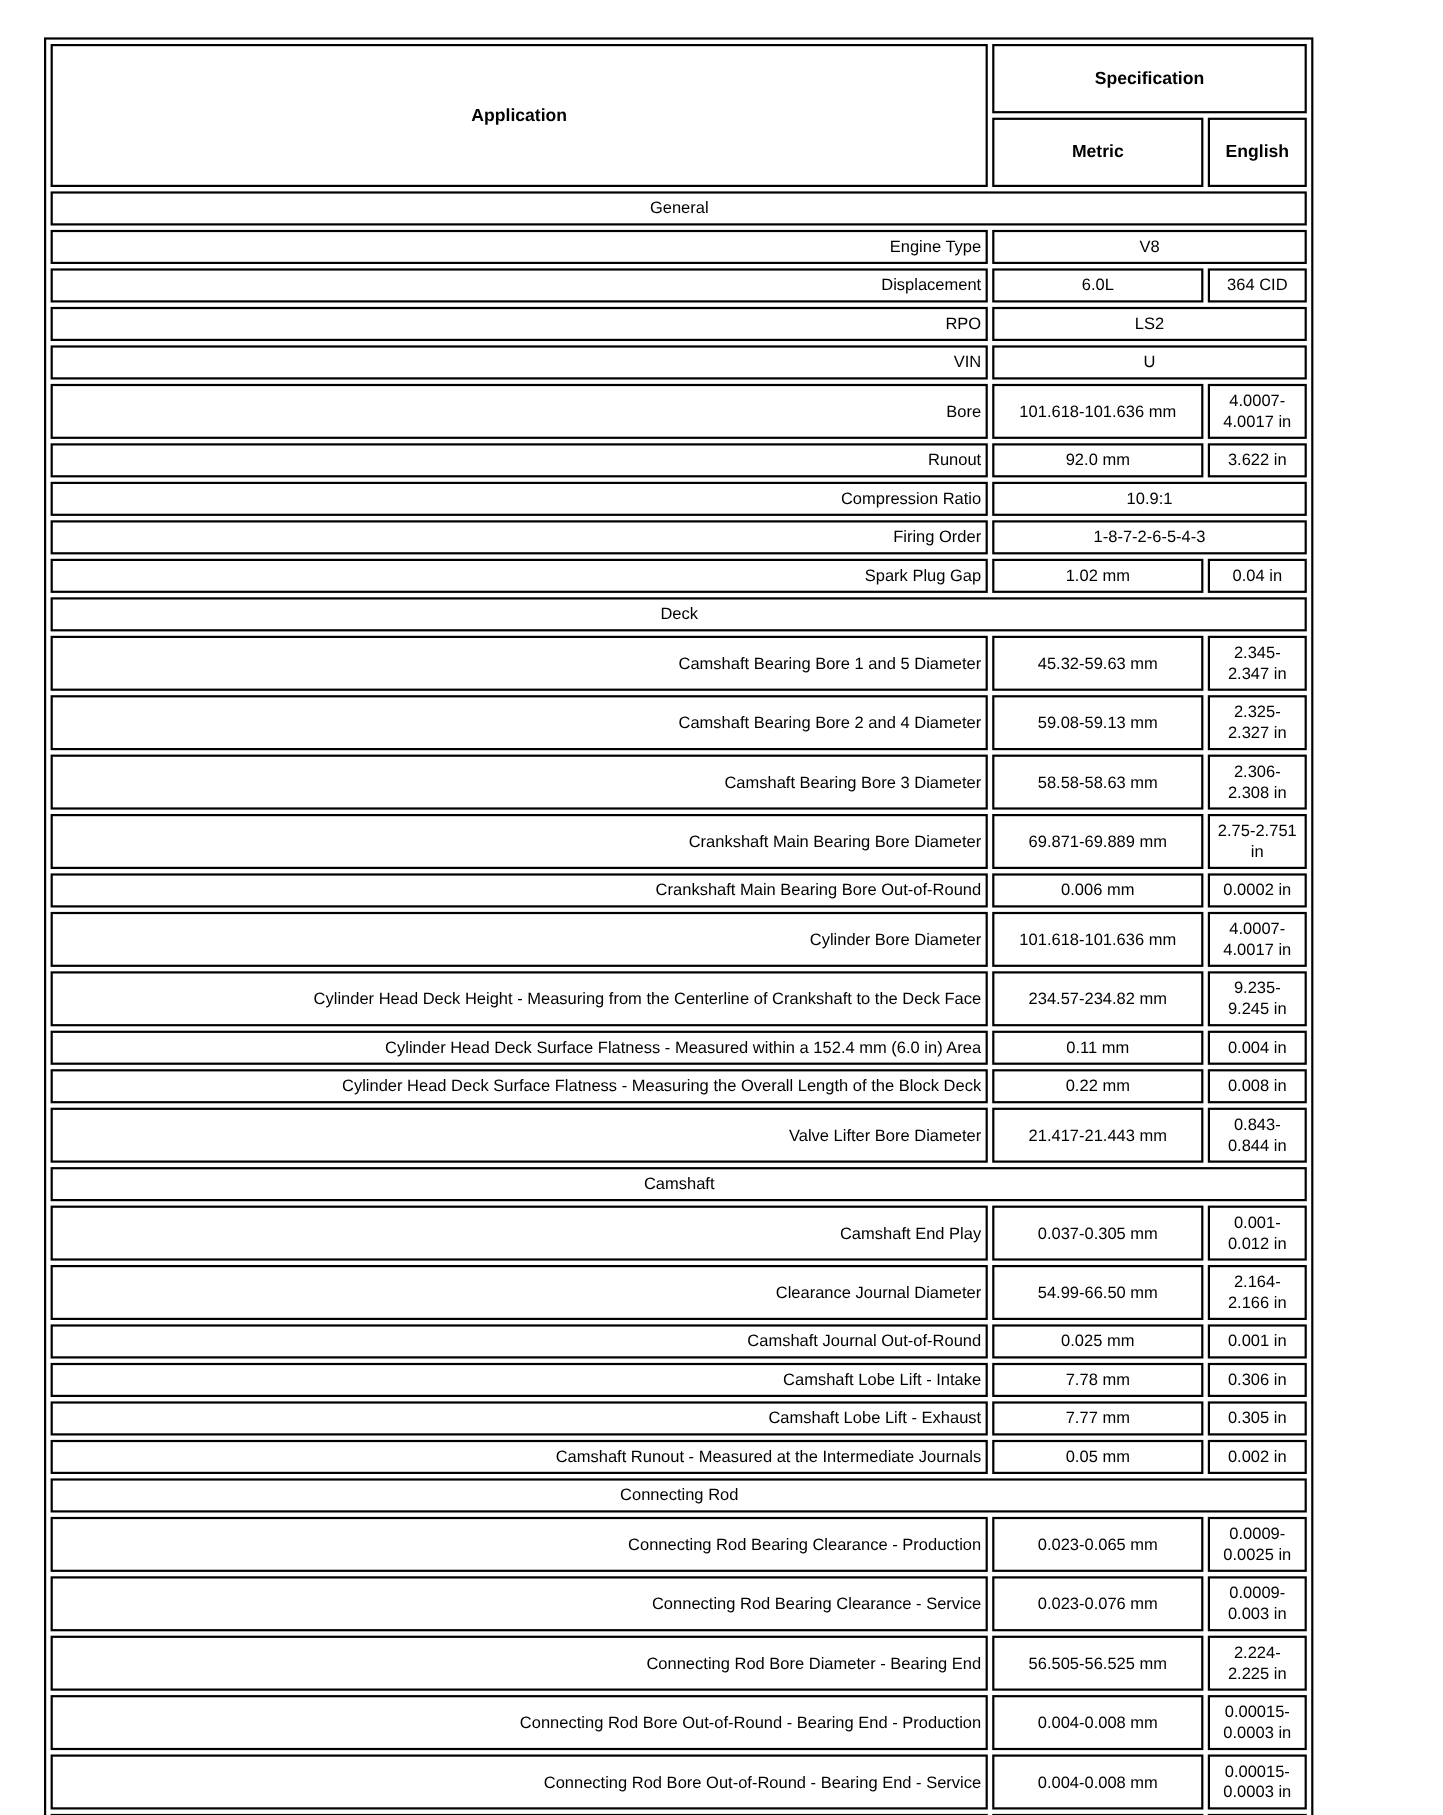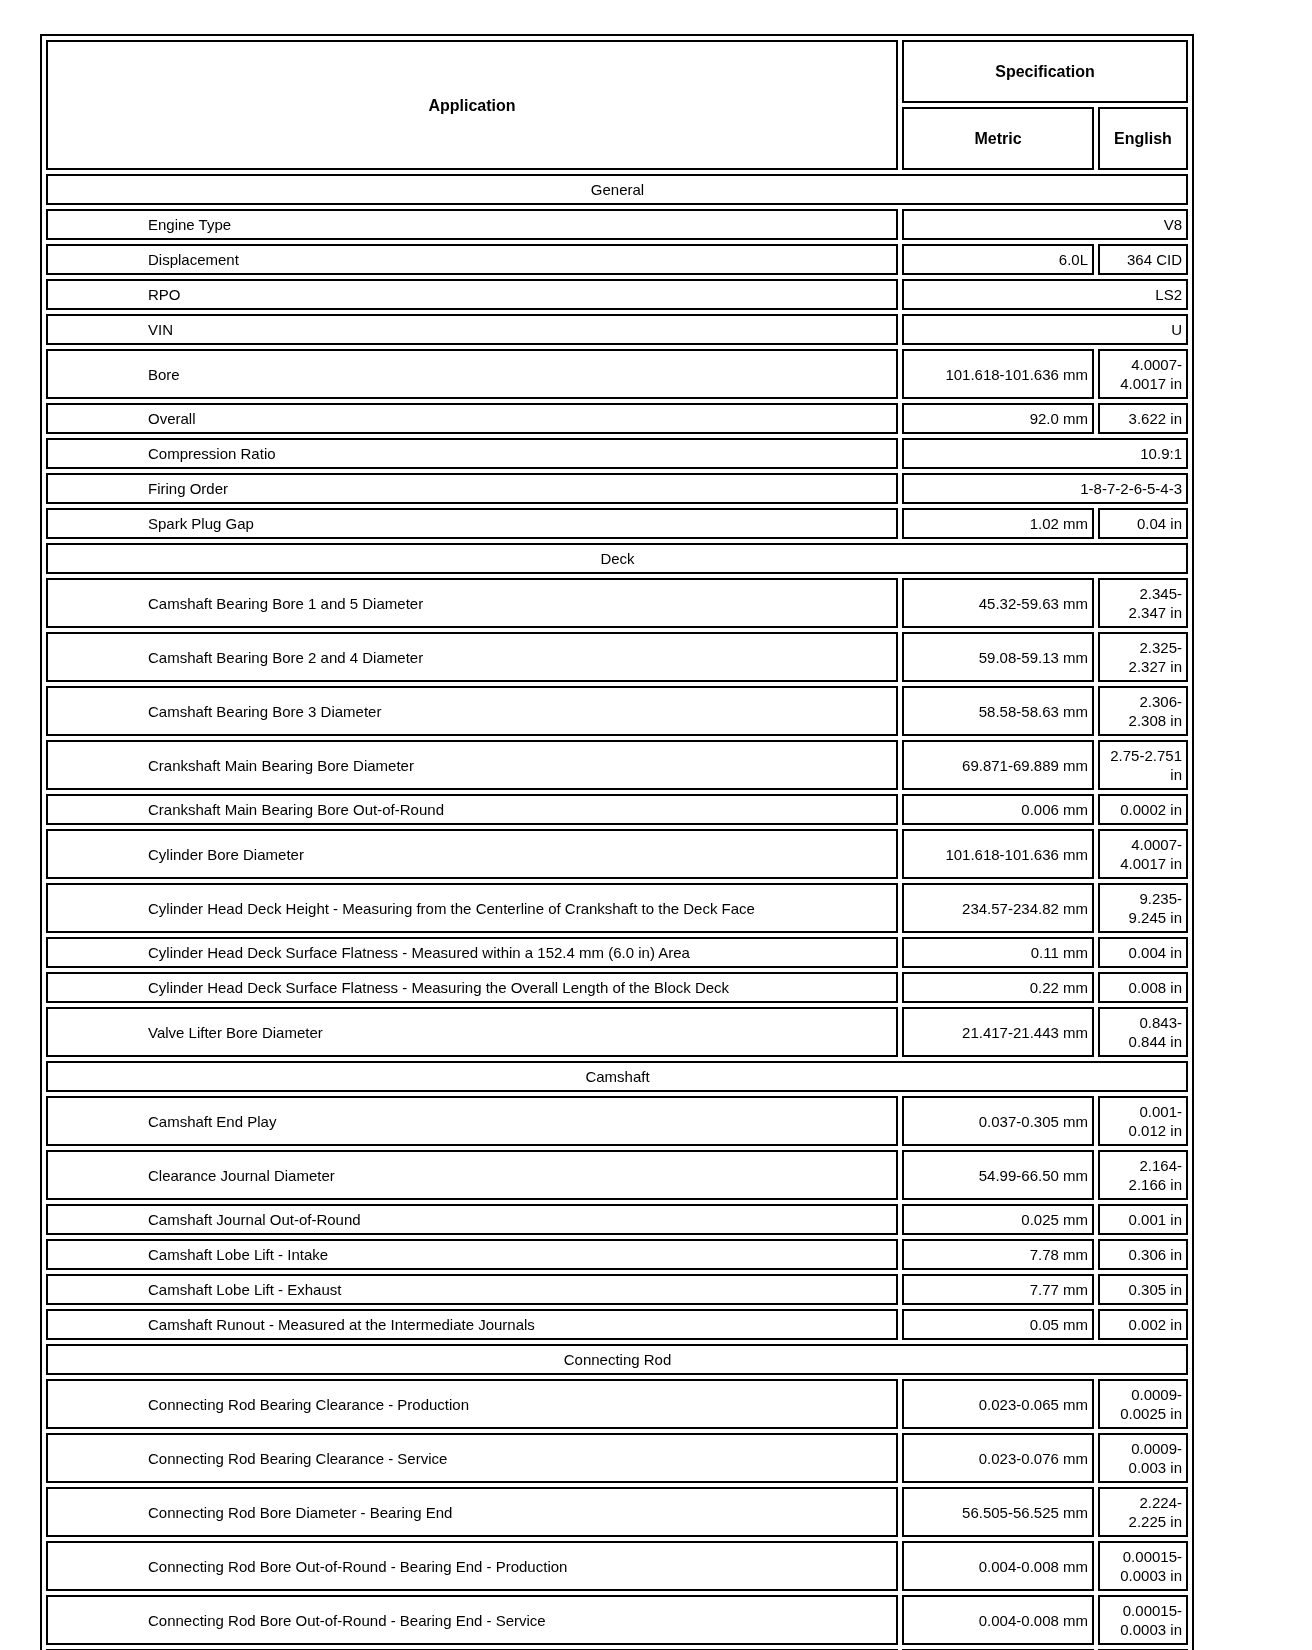--- a/index.html
+++ b/index.html
@@ -33,30 +33,30 @@
     background: #ffffff;
   }
   th {
     font-weight: bold;
     font-size: 16px;
     text-align: center;
     padding: 20px 4px;
   }
   th.app-head { vertical-align: middle; }
   td.app {
-    text-align: left;
+    text-align: right;
     padding-left: 100px;
   }
   td.section {
     text-align: center;
     padding-left: 5px;
     font-weight: normal;
   }
   td.val {
-    text-align: right;
+    text-align: center;
   }
 </style>
 </head>
 <body>
 
 <table class="spec">
   <colgroup>
     <col class="c-app">
     <col class="c-metric">
     <col class="c-english">
@@ -91,21 +91,21 @@
       <tr>
         <td class="app">VIN</td>
         <td colspan="2" class="val">U</td>
       </tr>
       <tr>
         <td class="app">Bore</td>
         <td class="val">101.618-101.636 mm</td>
         <td class="val">4.0007-4.0017 in</td>
       </tr>
       <tr>
-        <td class="app">Overall</td>
+        <td class="app">Runout</td>
         <td class="val">92.0 mm</td>
         <td class="val">3.622 in</td>
       </tr>
       <tr>
         <td class="app">Compression Ratio</td>
         <td colspan="2" class="val">10.9:1</td>
       </tr>
       <tr>
         <td class="app">Firing Order</td>
         <td colspan="2" class="val">1-8-7-2-6-5-4-3</td>

